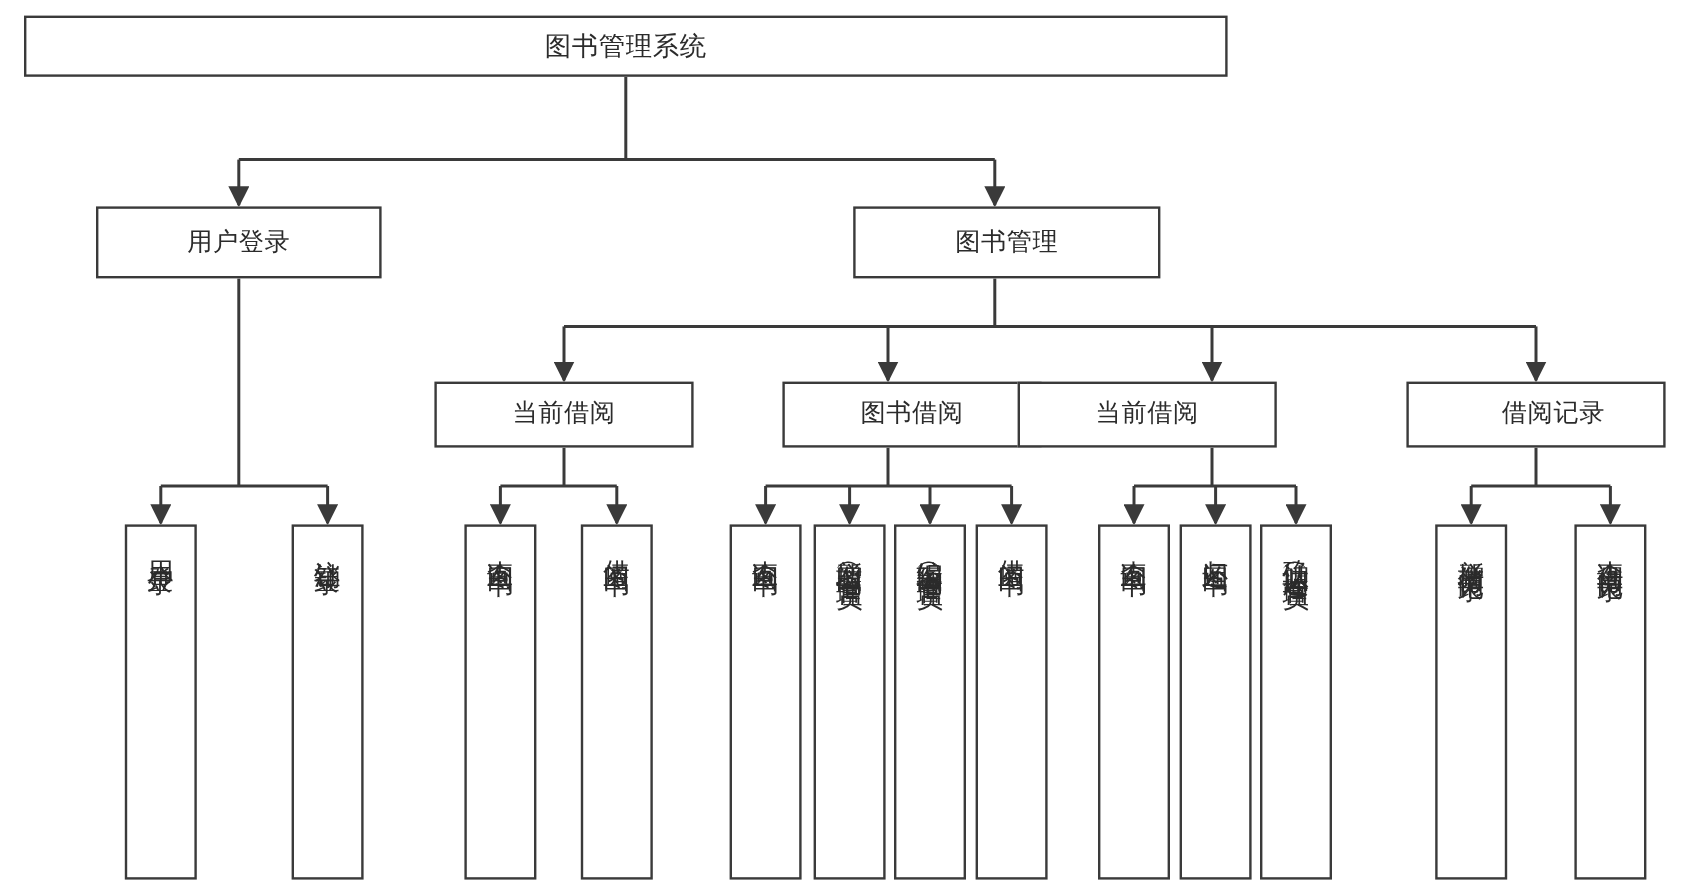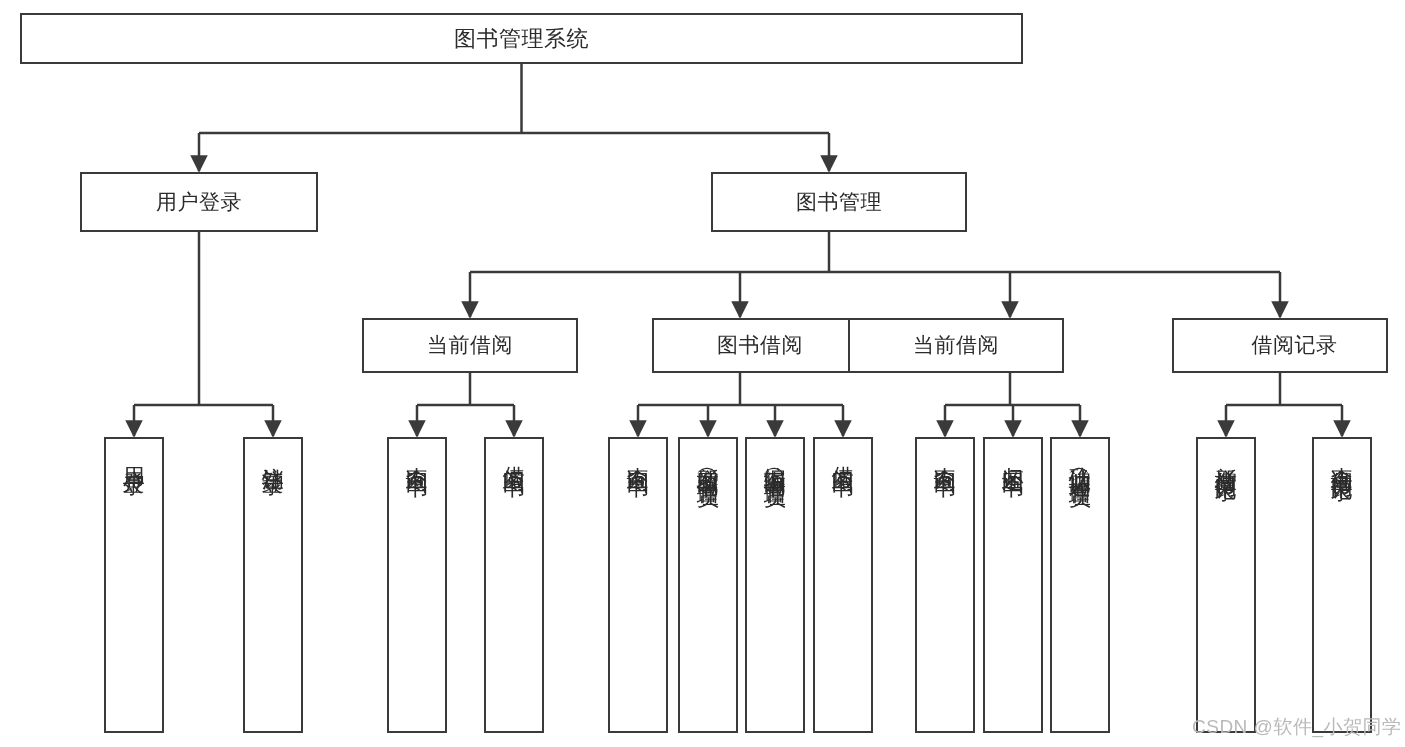--- a/index.html
+++ b/index.html
@@ -173,15 +173,14 @@
         <span class="label">确认归还（管理员）</span>
       </div>
       <div class="node vert" style="left: 1196px; top: 437px; width: 60px; height: 296px;">
         <span class="label">新增借阅记录</span>
       </div>
       <div class="node vert" style="left: 1312px; top: 437px; width: 60px; height: 296px;">
         <span class="label">查询借阅记录</span>
       </div>
     </div>
 
-  <div class="watermark" style="left: 1192px; top: 714px;">CSDN @软件_小贺同学</div>
 
 </div>
 
 </body></html>

